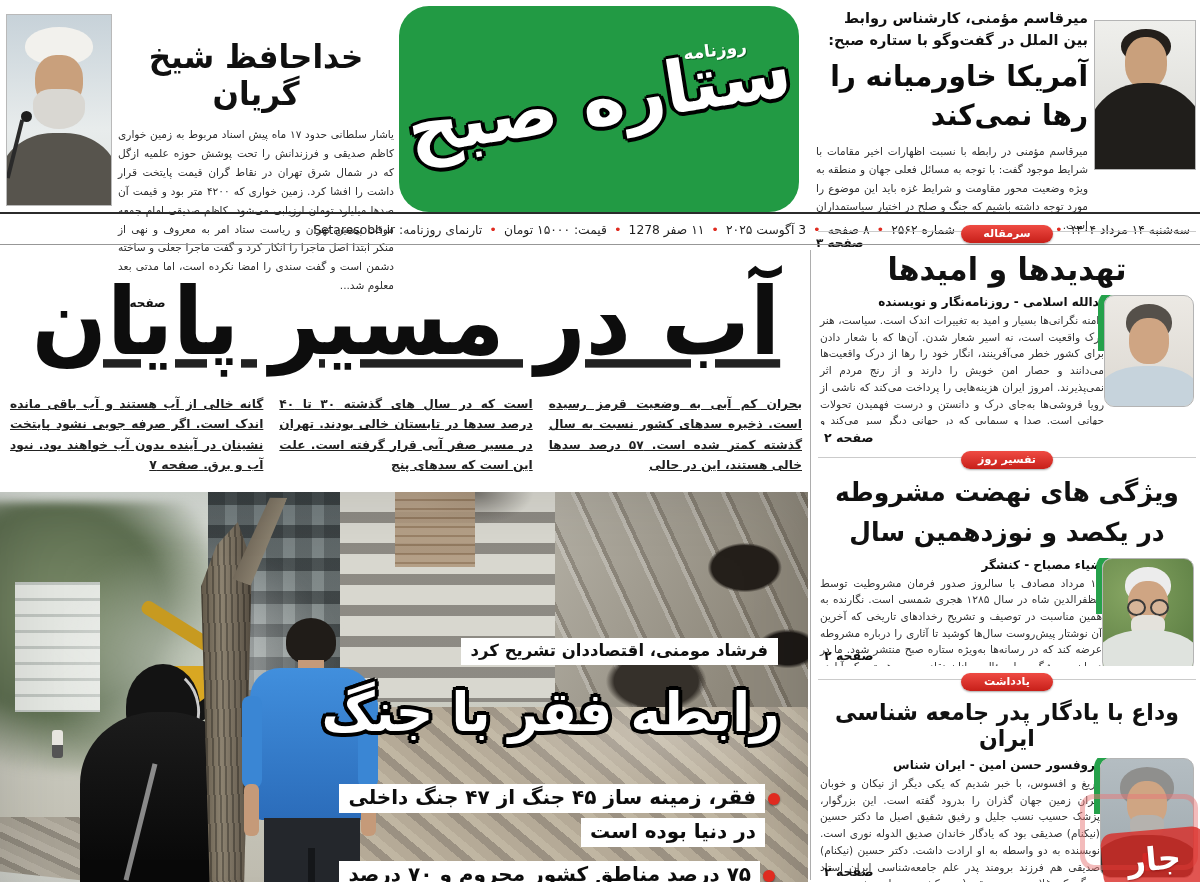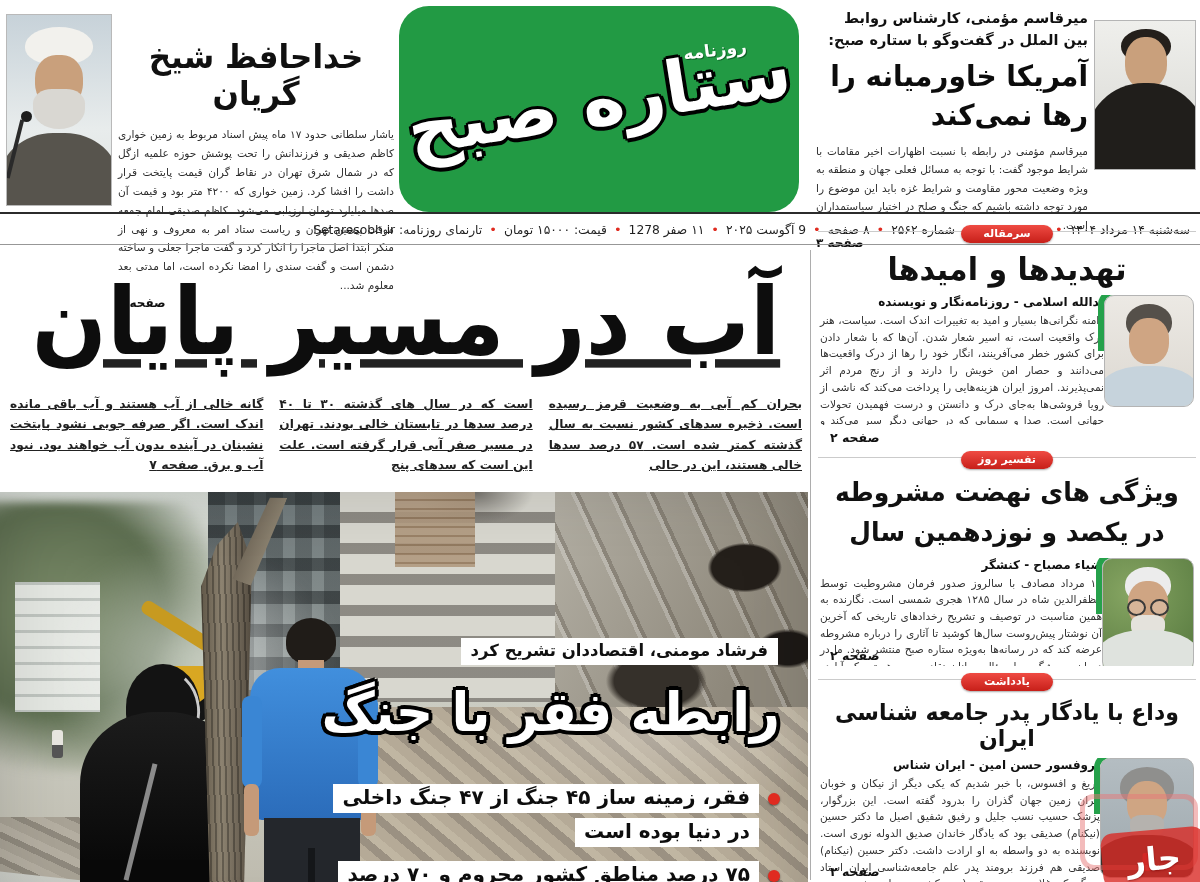--- a/index.html
+++ b/index.html
@@ -99,21 +99,21 @@
   .m-fore-l{position:absolute;left:4px;top:166px;width:15px;height:52px;background:#c59a79;border-radius:6px;}
   .m-fore-r{position:absolute;right:4px;top:166px;width:15px;height:52px;background:#c59a79;border-radius:6px;}
   .m-pants{position:absolute;left:24px;top:200px;width:96px;height:106px;background:#24272c;}
   .m-split{position:absolute;left:44px;top:30px;width:7px;height:76px;background:#15171a;}
   .vignette{left:0;top:0;right:0;bottom:0;box-shadow:inset 0 0 70px rgba(0,0,0,.14);}
 
   .ph-kicker{right:30px;top:146px;background:#fff;color:#111;font-size:16.5px;font-weight:bold;padding:3px 10px 5px;}
   .ph-title{right:28px;top:190px;color:#fff;font-size:52px;font-weight:bold;white-space:nowrap;transform:scaleY(1.05);
     text-shadow:3px 3px 0 #000,-3px -3px 0 #000,3px -3px 0 #000,-3px 3px 0 #000,0 4px 0 #000,4px 0 0 #000,-4px 0 0 #000,0 -4px 0 #000;}
   .ph-bullets{right:28px;top:292px;}
-  .ph-bullet{display:flex;gap:9px;margin-bottom:9px;}
+  .ph-bullet{display:flex;gap:3px;margin-bottom:9px;justify-content:flex-end;}
   .dot-red{flex:0 0 auto;width:12px;height:12px;border-radius:50%;background:#e02b20;margin-top:9px;box-shadow:0 1px 2px rgba(0,0,0,.5);}
   .ph-line{display:block;width:max-content;background:#fff;color:#0d0d0d;font-weight:bold;font-size:20px;padding:1px 9px 4px;margin-bottom:5px;margin-right:0;margin-left:auto;direction:rtl;}
   .ph-lines{text-align:right;}
   .ph-ref{left:10px;bottom:8px;color:#fff;font-size:13px;font-weight:bold;text-shadow:0 1px 3px #000;}
 
   
   .v-divider{left:810px;top:250px;width:1px;height:630px;background:#adadad;}
   .sb-article{left:818px;width:378px;}
   .sb-a1{top:222px;height:226px;}
   .sb-a2{top:448px;height:218px;}
@@ -139,21 +139,21 @@
   .p-glasses{position:absolute;left:50%;transform:translateX(-50%);top:40px;display:flex;gap:4px;}
   .lens{width:15px;height:13px;border:2px solid #3a3a3a;border-radius:50%;background:rgba(255,255,255,.18);}
   .p-beard{position:absolute;left:50%;transform:translateX(-50%);top:56px;width:34px;height:24px;border-radius:40% 40% 60% 60%;}
   .p-torso{position:absolute;left:-8px;right:-8px;bottom:0;height:36%;border-radius:45% 45% 0 0/70% 70% 0 0;}
   .p-tie{position:absolute;left:50%;transform:translateX(-50%);bottom:6px;width:9px;height:18px;background:#b3262a;border-radius:2px;}
   .h-grey{background:#55504a;} .h-white{background:#ececec;} .h-wavy{background:#8f8f8d;width:54px;height:40px;}
   .t-shirtblue{background:#c6d3dc;} .t-light{background:#dfe3de;} .t-suit{background:#38322d;}
   .b-goatee{background:#e4e2dc;} .b-grey{background:#b5b2ae;}
   .sb-byline{font-size:12px;font-weight:bold;color:#111;margin-bottom:3px;text-align:right;}
   .sb-body{font-size:10.6px;line-height:1.58;text-align:justify;color:#333;}
-  .sb-ref{position:absolute;left:12px;bottom:3px;font-size:12.5px;}
+  .sb-ref{position:absolute;left:6px;bottom:3px;font-size:12.5px;}
 
   
   .wm-frame{right:2px;bottom:12px;width:108px;height:66px;border:5px solid rgba(232,120,120,.5);border-radius:14px;}
   .wm{right:-6px;bottom:-6px;width:104px;height:58px;background:rgba(218,42,38,.8);border-radius:12px 12px 4px 16px;transform:rotate(-5deg);
       display:flex;align-items:center;justify-content:center;color:#fff;font-size:32px;font-weight:bold;text-shadow:0 1px 2px rgba(120,0,0,.6);}
 </style>
 </head>
 <body>
 
 <div class="page">
@@ -192,21 +192,21 @@
       <div class="tr-ref pageref">صفحه ۳</div>
     </div>
   </div>
 
   <div class="abs rule-top"></div>
   <div class="abs dateline">
     <span class="dl-seg">سه‌شنبه ۱۴ مرداد ۱۴۰۴</span>
     <span class="dl-seg">سال شانزدهم</span>
     <span class="dl-seg">شماره ۲۵۶۲</span>
     <span class="dl-seg">۸ صفحه</span>
-    <span class="dl-seg">9 آگوست ۲۰۲۵</span>
+    <span class="dl-seg">3 آگوست ۲۰۲۵</span>
     <span class="dl-seg">۱۱ صفر 1278</span>
     <span class="dl-seg">قیمت: ۱۵۰۰۰ تومان</span>
     <span class="dl-seg">تارنمای روزنامه: Setaresobh.ir</span>
   </div>
 
   <div class="abs lead">
     <div class="lead-h1">آب در مسیر پایان</div>
     <div class="lead-deck">
       <div>بحران کم آبی به وضعیت قرمز رسیده است. ذخیره سدهای کشور نسبت به سال گذشته کمتر شده است. ۵۷ درصد سدها خالی هستند، این در حالی</div>
       <div>است که در سال های گذشته ۳۰ تا ۴۰ درصد سدها در تابستان خالی بودند. تهران در مسیر صفر آبی قرار گرفته است. علت این است که سدهای پنج</div>

